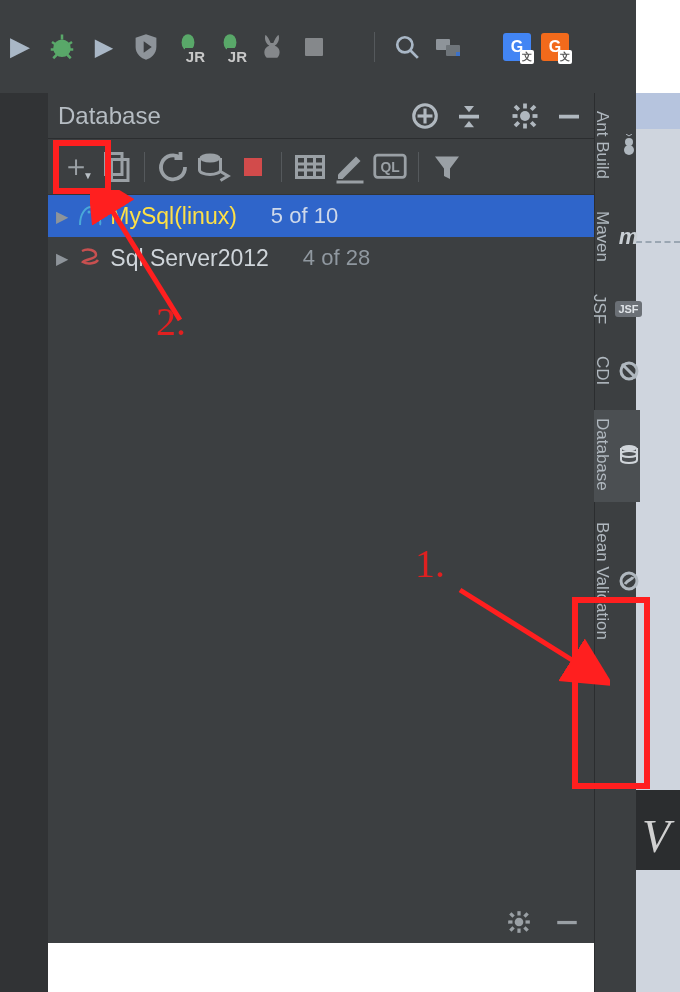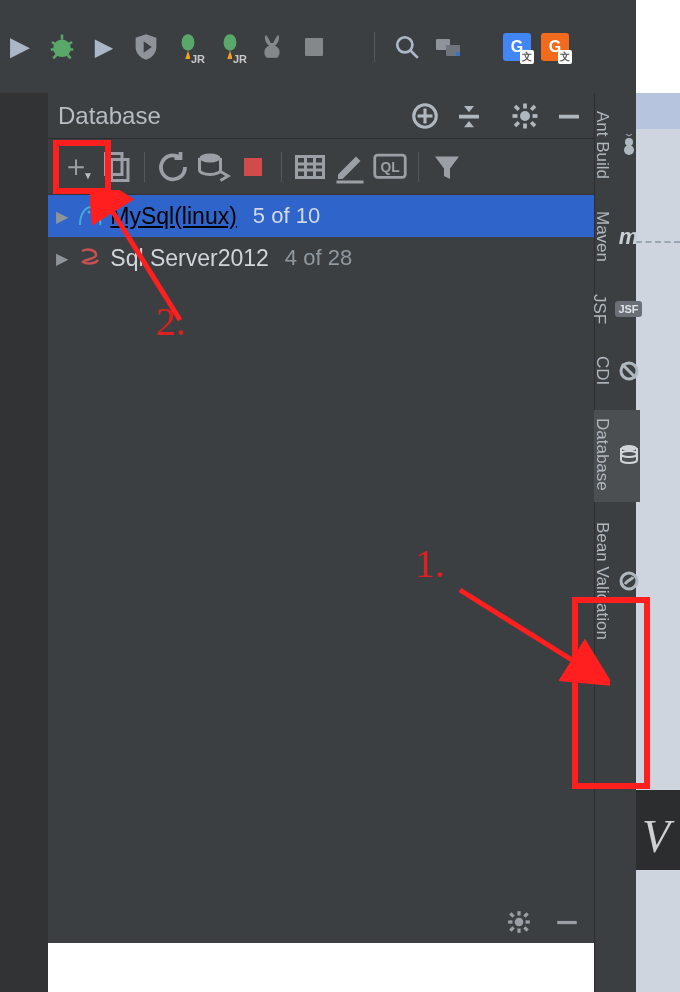--- a/index.html
+++ b/index.html
@@ -28,21 +28,21 @@
     width: 32px; height: 32px;
     display: flex; align-items: center; justify-content: center;
     color: #a9b7c6;
   }
   .run-tri { color: #59a869; font-size: 26px; }
   .play-tri { color: #6b6f73; font-size: 24px; }
   .bug svg { width: 30px; height: 30px; }
   .shield svg { width: 28px; height: 30px; }
   .jr { color: #59a869; position: relative; }
   .jr svg { width: 22px; height: 30px; }
-  .jr .sub { position: absolute; bottom: -2px; right: -2px; font-size: 11px; font-weight: bold; color: #c8c8c8; background: #3c3f41; padding: 0 1px; }
+  .jr .sub { position: absolute; bottom: -2px; right: -2px; font-size: 15px; font-weight: bold; color: #c8c8c8; background: #3c3f41; padding: 0 1px; }
   .rabbit { color: #85888b; font-size: 26px; }
   .stop-sq { width: 18px; height: 18px; background: #85888b; border-radius: 1px; }
   .spacer { flex: 0 0 18px; }
   .sepv { width: 1px; height: 30px; background: #55595c; margin: 0 6px; }
   .search svg { width: 26px; height: 26px; }
   .folders svg { width: 30px; height: 24px; }
   .gx-blue, .gx-orange { width: 28px; height: 28px; border-radius: 3px; display:flex; align-items:center; justify-content:center; font-size:16px; font-weight:bold; position:relative;}
   .gx-blue { background:#4285f4; color:#fff;}
   .gx-orange { background:#f26a1b; color:#fff;}
   .gx-badge { position:absolute; right:-3px; bottom:-3px; width:14px; height:14px; background:#fff; color:#555; font-size:10px; font-weight:bold; border-radius:2px; display:flex; align-items:center; justify-content:center;}
@@ -105,22 +105,22 @@
   .tadd .dd { font-size:10px; position:absolute; right:1px; bottom:4px; color:#b8bfc5;}
   .redsq { width:18px; height:18px; background:#d24b4b;}
   .vsep { width:1px; height:30px; background:#55595c; margin:0 6px;}
 
   .tree { padding-top:0; }
   .row { height:42px; display:flex; align-items:center; padding-left:8px; gap:8px; font-size:23px;}
   .row .caret { color:#8e949a; font-size:16px;}
   .row .dbico { width:26px; height:26px; }
   .row.sel { background:#2f65ca; color:#e8eef6; }
   .row .name { color:#cfd5da; }
-  .row.sel .name { color:#000000;text-decoration:underline; }
-  .row .count { color:#9098a0; margin-left:8px; font-size:22px;}
+  .row.sel .name { color:#fde047; }
+  .row .count { color:#9098a0; margin-left:26px; font-size:22px;}
   .row.sel .count { color:#cfd9ea; }
 
   .pfoot { position:absolute; bottom:8px; right:14px; display:flex; gap:22px; align-items:center; color:#9aa0a5;}
   .pfoot .fico { width:26px;height:26px; display:flex;align-items:center;justify-content:center;}
 
   
   .redbox { position:absolute; border:6px solid #ff1f1f; }
   .rb1 { left:53px; top:140px; width:58px; height:54px; }
   .rb2 { left:572px; top:597px; width:78px; height:192px; }
 

